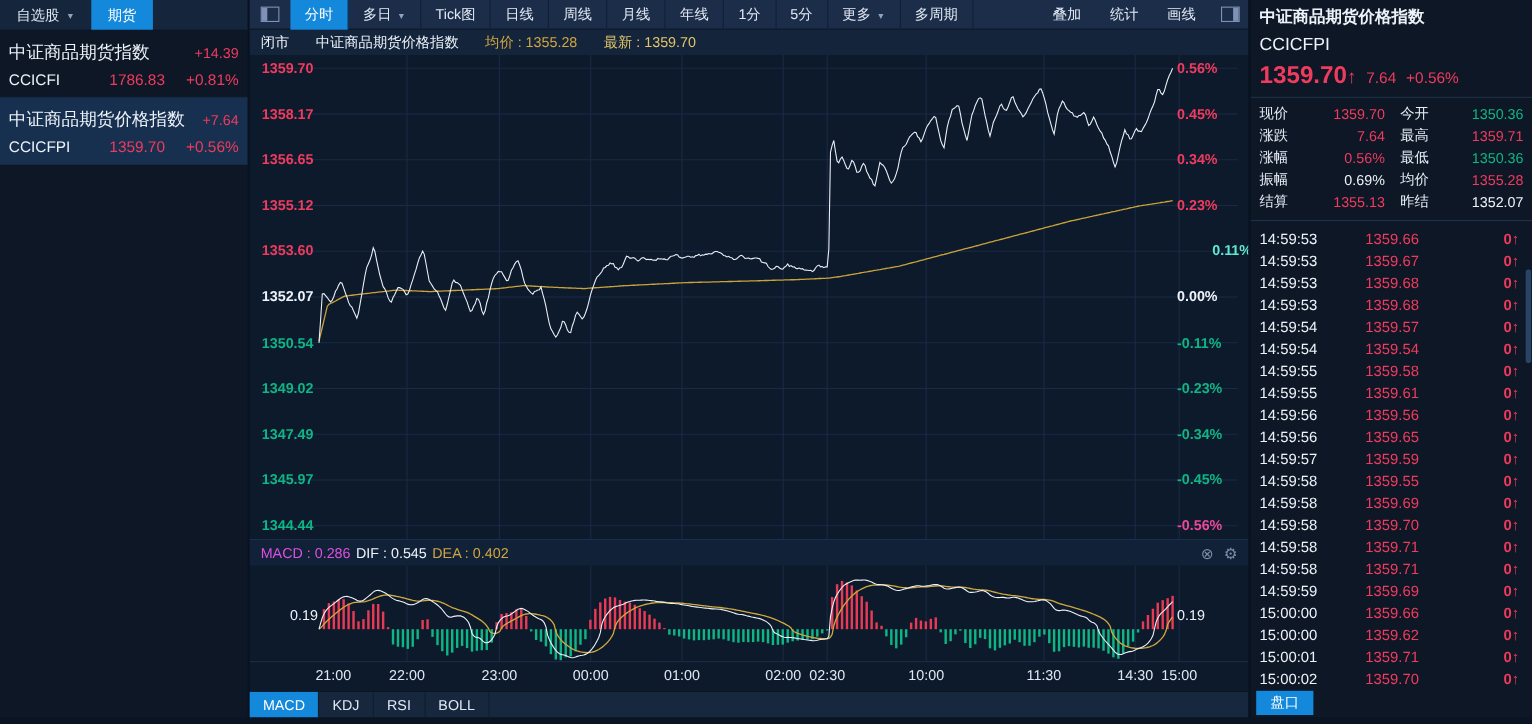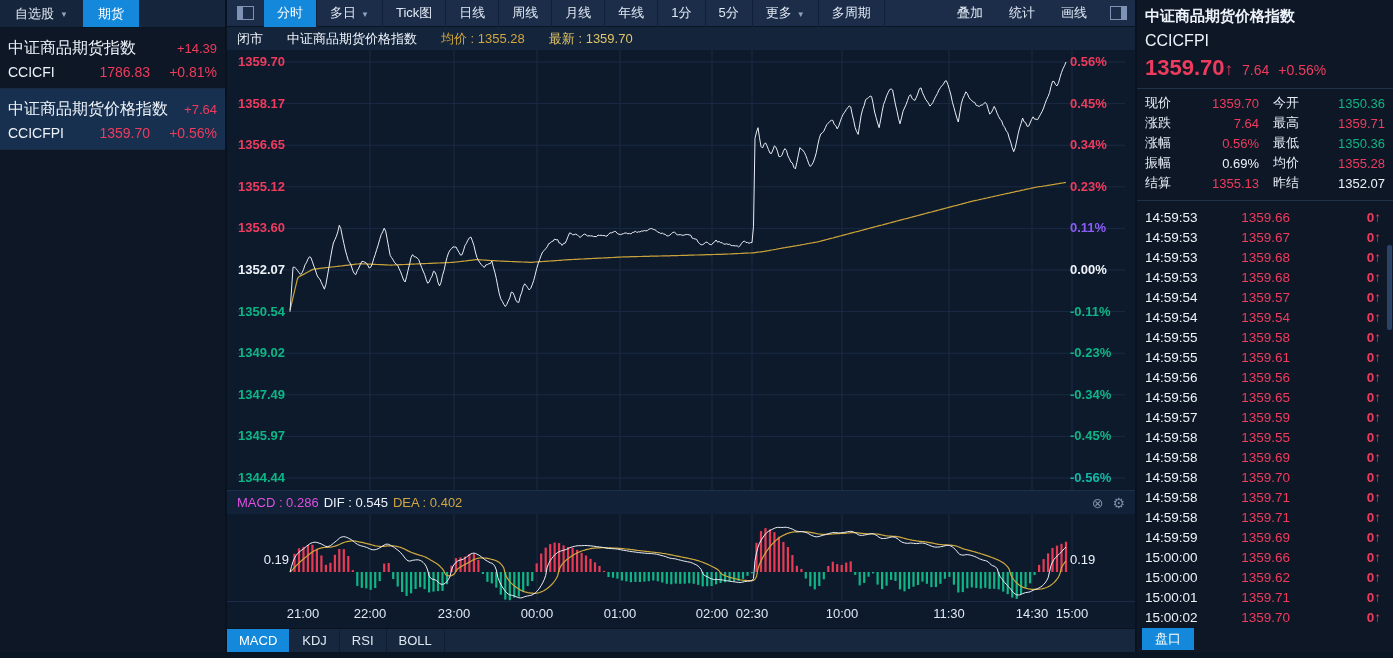--- a/index.html
+++ b/index.html
@@ -203,27 +203,27 @@
         <div class="ylab" style="top: 212px; color: rgb(238, 243, 250);">1352.07</div>
         <div class="ylab" style="top: 253.6px; color: rgb(14, 181, 133);">1350.54</div>
         <div class="ylab" style="top: 295.2px; color: rgb(14, 181, 133);">1349.02</div>
         <div class="ylab" style="top: 336.8px; color: rgb(14, 181, 133);">1347.49</div>
         <div class="ylab" style="top: 378.4px; color: rgb(14, 181, 133);">1345.97</div>
         <div class="ylab" style="top: 420px; color: rgb(14, 181, 133);">1344.44</div>
         <div class="plab" style="top: 4px; color: rgb(239, 59, 93);">0.56%</div>
         <div class="plab" style="top: 45.6px; color: rgb(239, 59, 93);">0.45%</div>
         <div class="plab" style="top: 87.2px; color: rgb(239, 59, 93);">0.34%</div>
         <div class="plab" style="top: 128.8px; color: rgb(239, 59, 93);">0.23%</div>
-        <div class="plab" style="top: 170.4px; color: #8b5cf6;">0.11%</div>
+        <div class="plab" style="top: 170.4px; color: #5eead4; margin-left: 32px;">0.11%</div>
         <div class="plab" style="top: 212px; color: rgb(238, 243, 250);">0.00%</div>
         <div class="plab" style="top: 253.6px; color: rgb(14, 181, 133);">-0.11%</div>
         <div class="plab" style="top: 295.2px; color: rgb(14, 181, 133);">-0.23%</div>
         <div class="plab" style="top: 336.8px; color: rgb(14, 181, 133);">-0.34%</div>
         <div class="plab" style="top: 378.4px; color: rgb(14, 181, 133);">-0.45%</div>
-        <div class="plab" style="top: 420px; color: #14b8a6;">-0.56%</div>
+        <div class="plab" style="top: 420px; color: #ec4899;">-0.56%</div>
       </div>
 
     <div class="macd-header">
       <span class="magenta">MACD : 0.286</span>
       <span class="white">DIF : 0.545</span>
       <span class="gold">DEA : 0.402</span>
       <div class="macd-icons">
         <span>⊗</span>
         <span>⚙</span>
       </div>

